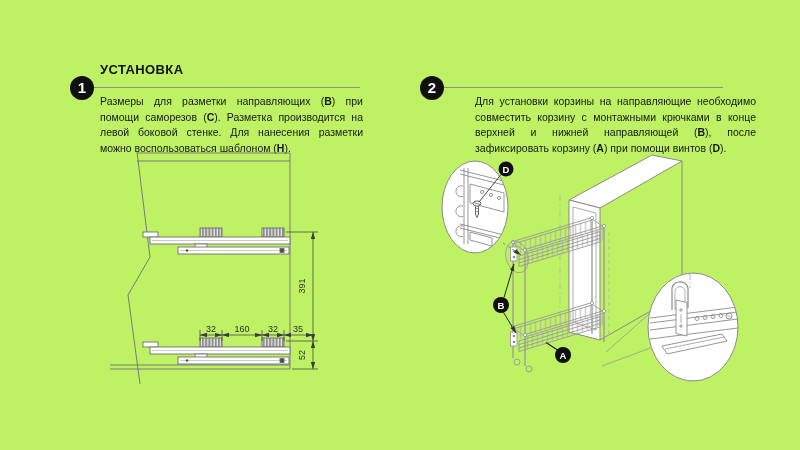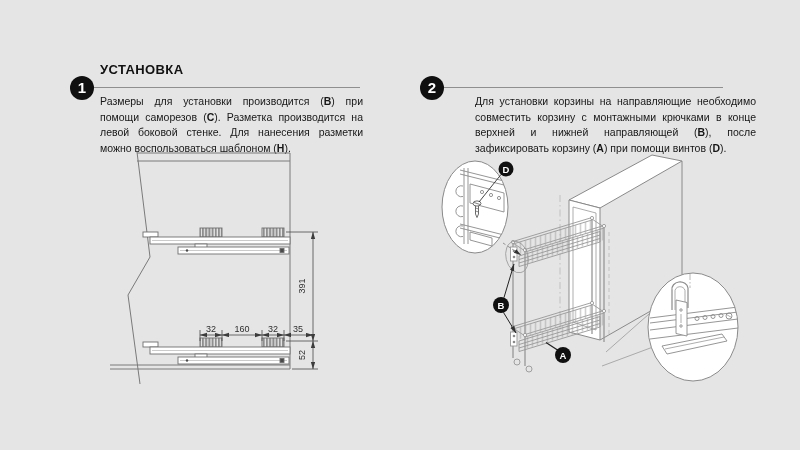--- a/index.html
+++ b/index.html
@@ -1,36 +1,36 @@
 <!DOCTYPE html>
 <html><head>
 <meta charset="utf-8">
 <style>
   html,body{margin:0;padding:0;background:#fff;}
-  #page{position:relative;width:800px;height:450px;background:#e5e5e5;overflow:hidden;
+  #page{position:relative;width:800px;height:450px;background:#bef264;overflow:hidden;
         font-family:"Liberation Sans",sans-serif;color:#1a1a1a;}
   .rule{position:absolute;height:1px;background:#8f8f8f;}
   .badge{position:absolute;width:24px;height:24px;border-radius:50%;background:#101010;
          color:#fff;font-weight:700;font-size:15px;line-height:24px;text-align:center;}
   .title{position:absolute;font-weight:700;font-size:13px;letter-spacing:.4px;color:#111;}
   .para{position:absolute;font-size:10.5px;line-height:15.5px;text-align:justify;color:#171717;}
   .para .b{font-weight:700;}
   svg text{font-family:"Liberation Sans",sans-serif;}
   .dimtxt{font-size:9px;fill:#2e2e2e;}
   .callout-letter{font-size:9.5px;font-weight:700;fill:#ffffff;text-anchor:middle;}
 </style>
 </head>
 <body>
 
 <div id="page">
 
   <div class="rule" style="left:82px;top:87px;width:278px;"></div>
   <div class="title" style="left:100px;top:62px;">УСТАНОВКА</div>
   <div class="badge" style="left:70px;top:76px;">1</div>
-  <div class="para" style="left:100px;top:94px;width:263px;"><span>Размеры для установки производится (</span><span class="b">B</span><span>) при помощи саморезов (</span><span class="b">C</span><span>). Разметка производится на левой боковой стенке. Для нанесения разметки можно воспользоваться шаблоном (</span><span class="b">H</span><span>).</span></div>
+  <div class="para" style="left:100px;top:94px;width:263px;"><span>Размеры для разметки направляющих (</span><span class="b">B</span><span>) при помощи саморезов (</span><span class="b">C</span><span>). Разметка производится на левой боковой стенке. Для нанесения разметки можно воспользоваться шаблоном (</span><span class="b">H</span><span>).</span></div>
 
   <div class="rule" style="left:432px;top:87px;width:291px;"></div>
   <div class="badge" style="left:420px;top:76px;">2</div>
   <div class="para" style="left:443px;top:94px;width:281px;margin-left:32px;"><span>Для установки корзины на направляющие необходимо совместить корзину с монтажными крючками в конце верхней и нижней направляющей (</span><span class="b">B</span><span>), после зафиксировать корзину (</span><span class="b">A</span><span>) при помощи винтов (</span><span class="b">D</span><span>).</span></div>
 
   <svg style="position:absolute;left:90px;top:150px;" width="280" height="240" viewBox="0 0 280 240">
     <defs>
       <marker id="arr1" markerWidth="9" markerHeight="6" refX="7.2" refY="2.2" orient="auto-start-reverse" markerUnits="userSpaceOnUse">
         <path d="M0,0 L7.5,2.2 L0,4.4 Z" fill="#3c3c3c"></path>
       </marker>

